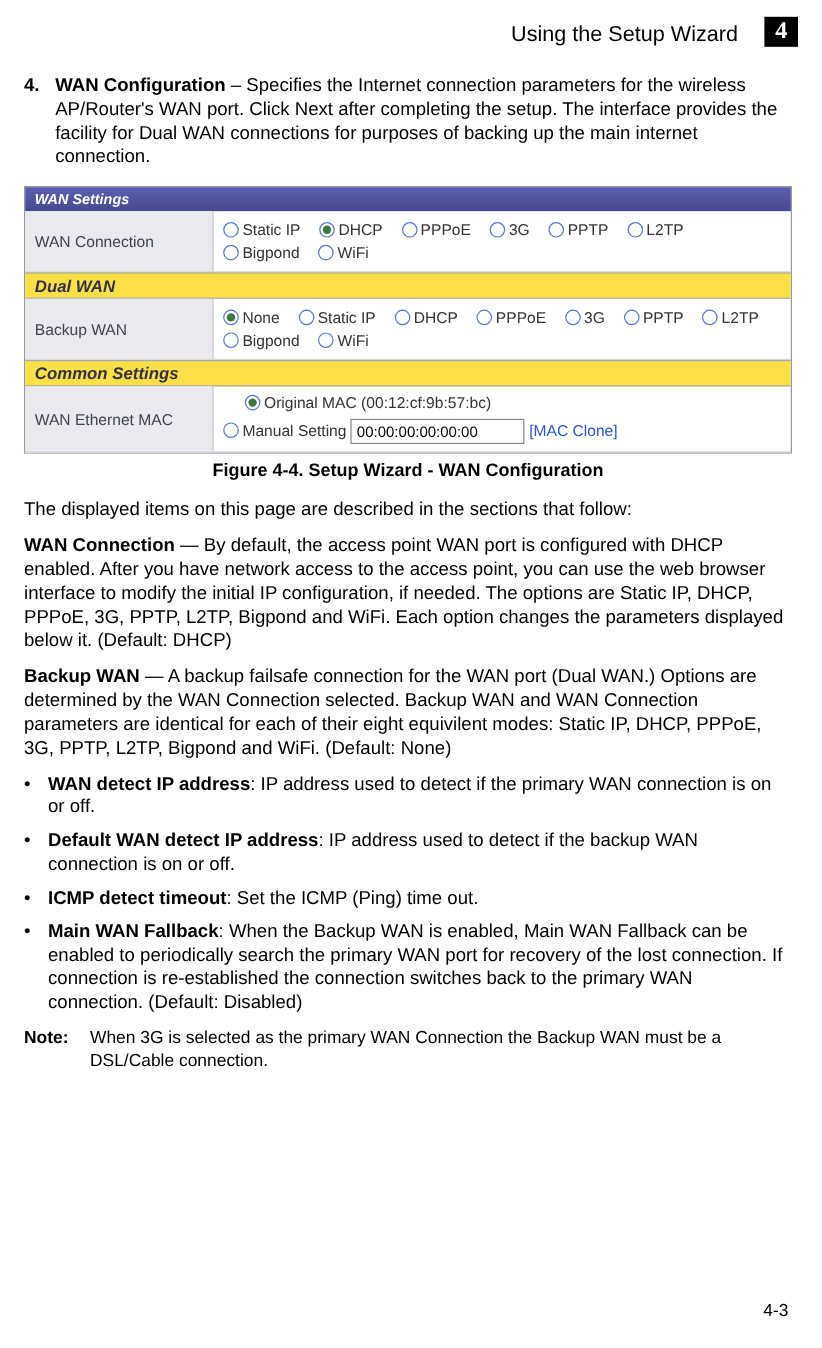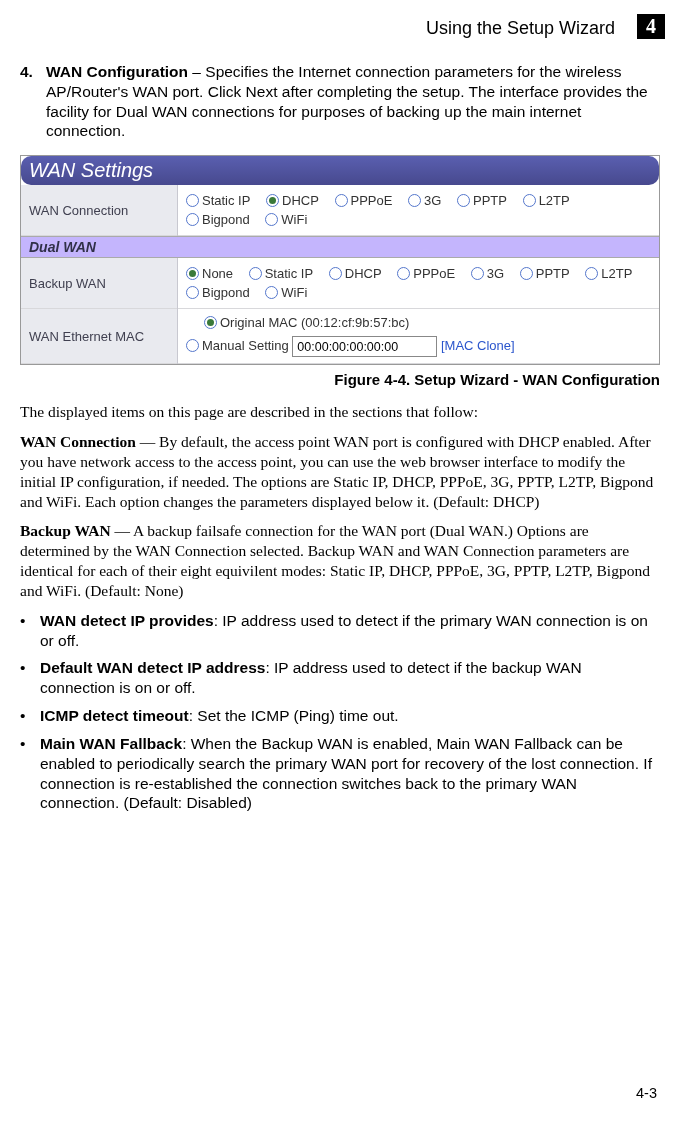--- a/index.html
+++ b/index.html
@@ -58,28 +58,27 @@
   .num-para .num { width: 26px; flex-shrink: 0; font-weight: bold; }
   .num-para .txt { flex: 1; }
   .figure-box {
     border: 1px solid #999;
     margin-bottom: 6px;
   }
   .section-bar {
     background: linear-gradient(#5a5fb0, #47498e);
     color: #fff;
     font-family: "Trebuchet MS", Tahoma, sans-serif;
-    font-weight: normal;
+    font-weight: bold;
     font-style: italic;
-    font-size: 20px;
+    font-size: 12px;
     padding: 3px 8px;
-    border-radius: 10px;
   }
   .sub-bar {
-    background: #c4b5fd;
+    background: #fde047;
     color: #303048;
     font-family: "Trebuchet MS", Tahoma, sans-serif;
     font-weight: bold;
     font-style: italic;
     font-size: 14px;
     padding: 2px 8px;
     border-top: 1px solid #aaa;
     border-bottom: 1px solid #aaa;
   }
   table.fig {
@@ -124,30 +123,29 @@
     font-family: Tahoma, Arial, sans-serif;
     font-size: 12.5px;
     width: 135px;
     border: 1px solid #888;
     padding: 1px 4px;
     height: 17px;
     vertical-align: middle;
   }
   .link { color: #2a55cc; }
   .caption {
-    text-align: right;
+    text-align: center;
     font-weight: bold;
     font-size: 15px;
     margin-bottom: 14px;
   }
   p.body {
     font-size: 15.5px;
     line-height: 1.28;
     margin: 0 0 10px 0;
-    font-family: Liberation Serif, serif;
   }
   .bullet {
     display: flex;
     font-size: 15.5px;
     line-height: 1.28;
     margin: 0 0 8px 0;
   }
   .bullet .dot { width: 20px; flex-shrink: 0; }
   .bullet .txt { flex: 1; }
   .note {
@@ -212,20 +210,21 @@
           <span class="opt"><span class="radio"></span><span>PPPoE</span></span>
           <span class="opt"><span class="radio"></span><span>3G</span></span>
           <span class="opt"><span class="radio"></span><span>PPTP</span></span>
           <span class="opt"><span class="radio"></span><span>L2TP</span></span>
           <span class="opt"><span class="radio"></span><span>Bigpond</span></span>
           <span class="opt"><span class="radio"></span><span>WiFi</span></span>
         </td>
       </tr>
     </tbody>
       </table>
+    <div class="sub-bar">Common Settings</div>
     <table class="fig">
       <tbody>
           <tr>
         <td class="k">WAN Ethernet MAC</td>
         <td>
           <div style="margin-left:18px;">
             <span class="opt"><span class="radio sel"></span><span>Original MAC (00:12:cf:9b:57:bc)</span></span>
           </div>
           <div style="margin-top:6px;">
             <span class="opt"><span class="radio"></span><span>Manual Setting</span></span>
@@ -245,31 +244,35 @@
   <p class="body">
     <span class="b">WAN Connection</span><span> —  By default, the access point WAN port is configured with DHCP enabled. After you have network access to the access point, you can use the web browser interface to modify the initial IP configuration, if needed. The options are Static IP, DHCP, PPPoE, 3G, PPTP, L2TP, Bigpond and WiFi. Each option changes the parameters displayed below it. (Default: DHCP)</span>
   </p>
 
   <p class="body">
     <span class="b">Backup WAN</span><span> —  A backup failsafe connection for the WAN port (Dual WAN.) Options are determined by the WAN Connection selected. Backup WAN and WAN Connection parameters are identical for each of their eight equivilent modes: Static IP, DHCP, PPPoE, 3G, PPTP, L2TP, Bigpond and WiFi. (Default: None)</span>
   </p>
 
   <div class="bullet">
     <div class="dot">•</div>
-    <div class="txt"><span class="b">WAN detect IP provides</span><span>:  IP address used to detect if the primary WAN connection is on or off.</span></div>
+    <div class="txt"><span class="b">WAN detect IP address</span><span>:  IP address used to detect if the primary WAN connection is on or off.</span></div>
   </div>
   <div class="bullet">
     <div class="dot">•</div>
     <div class="txt"><span class="b">Default WAN detect IP address</span><span>: IP address used to detect if the backup WAN connection is on or off.</span></div>
   </div>
   <div class="bullet">
     <div class="dot">•</div>
     <div class="txt"><span class="b">ICMP detect timeout</span><span>: Set the ICMP (Ping) time out.</span></div>
   </div>
   <div class="bullet">
     <div class="dot">•</div>
     <div class="txt"><span class="b">Main WAN Fallback</span><span>: When the Backup WAN is enabled, Main WAN Fallback can be enabled to periodically search the primary WAN port for recovery of the lost connection. If connection is re-established the connection switches back to the primary WAN connection. (Default: Disabled)</span></div>
   </div>
 
+  <div class="note">
+    <div class="lbl">Note:</div>
+    <div class="txt">When 3G is selected as the primary WAN Connection the Backup WAN must be a DSL/Cable connection.</div>
+  </div>
 
 </div>
 
 <div class="pagenum">4-3</div>
 
 </body></html>

